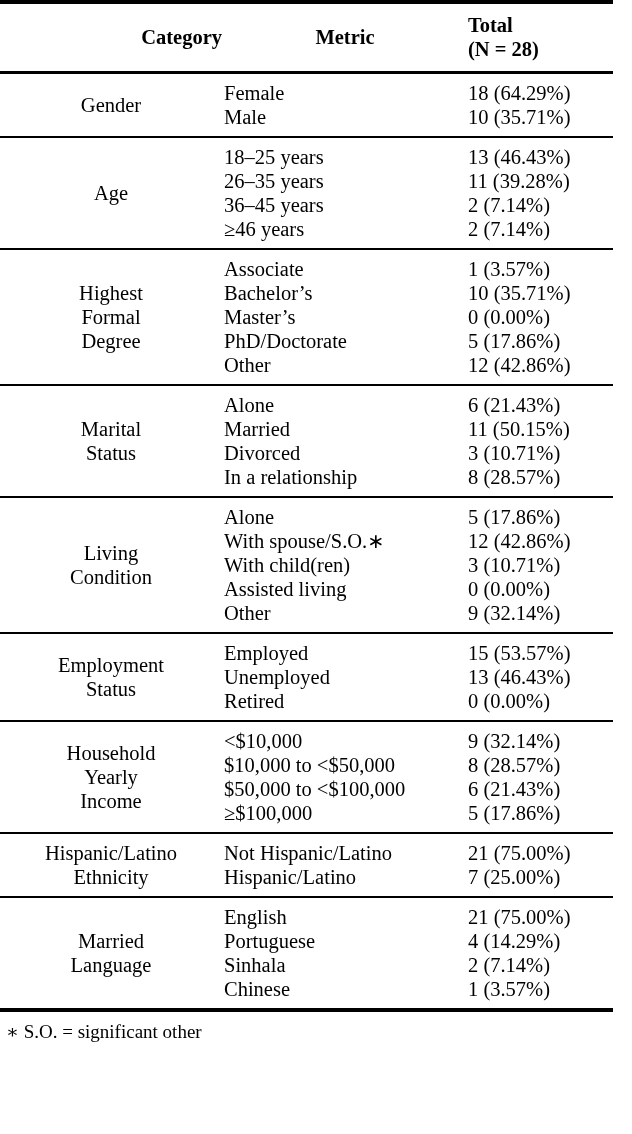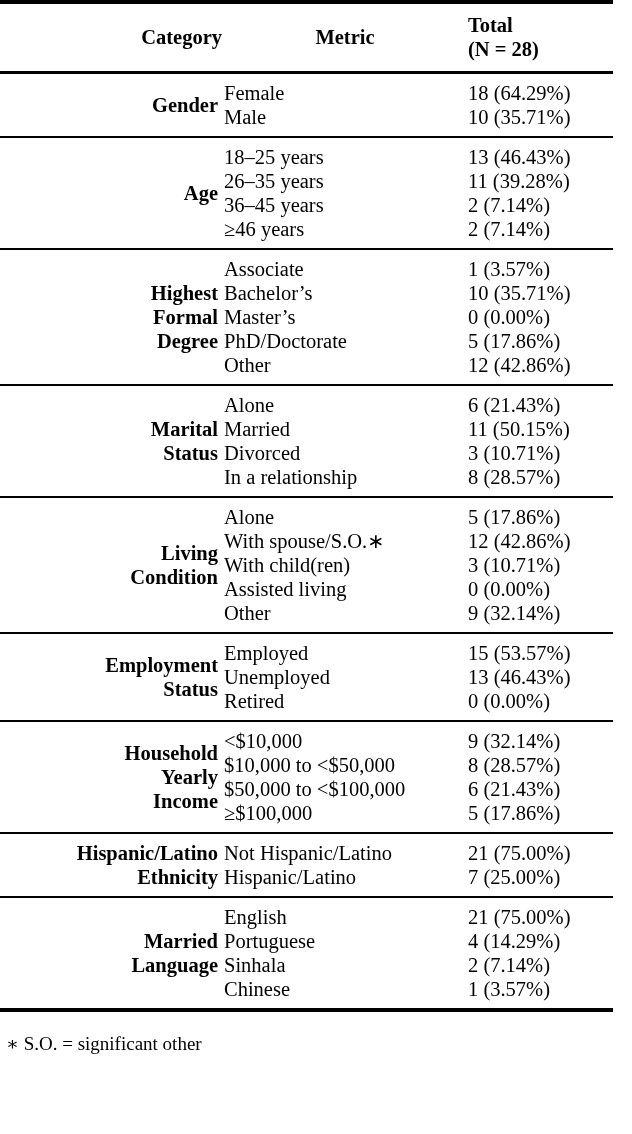--- a/index.html
+++ b/index.html
@@ -51,22 +51,22 @@
   th.h-total    { text-align: left; padding-right: 8px; }
 
   
   tbody td {
     padding: 0;
     line-height: 1.0;
     vertical-align: middle;
   }
 
   td.cat-cell {
-    text-align: right;
-    font-weight: bold;
+    text-align: center;
+    font-weight: normal;
     vertical-align: middle;
     line-height: 1.18;
     padding: 0 4px;
   }
 
   td.metric-cell {
     height: 24px;
     padding: 0 2px;
     font-family: Liberation Serif, serif;
   }
@@ -86,21 +86,20 @@
   tr.group-last td.metric-cell,
   tr.group-last td.total-cell {
     padding-bottom: 7px;
   }
 
   .footnote {
     font-size: 19px;
     padding: 9px 0 0 6px;
     line-height: 1.2;
     white-space: nowrap;
-    margin-top: 12px;
   }
 </style>
 </head>
 <body>
 
 <div class="table-wrap">
   <table class="demo-table">
     <colgroup>
       <col class="col-category">
       <col class="col-metric">

